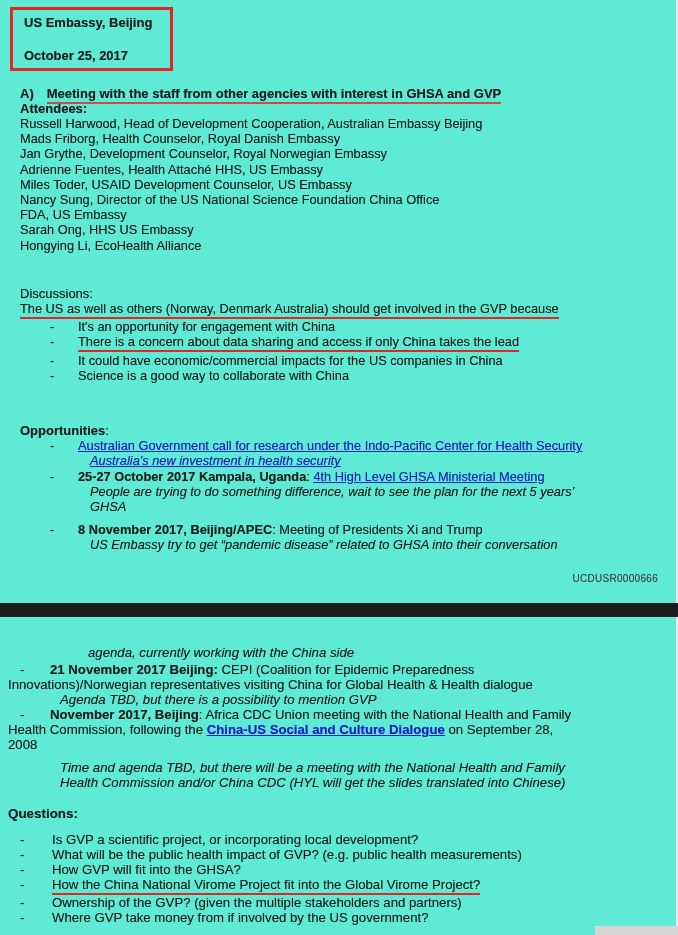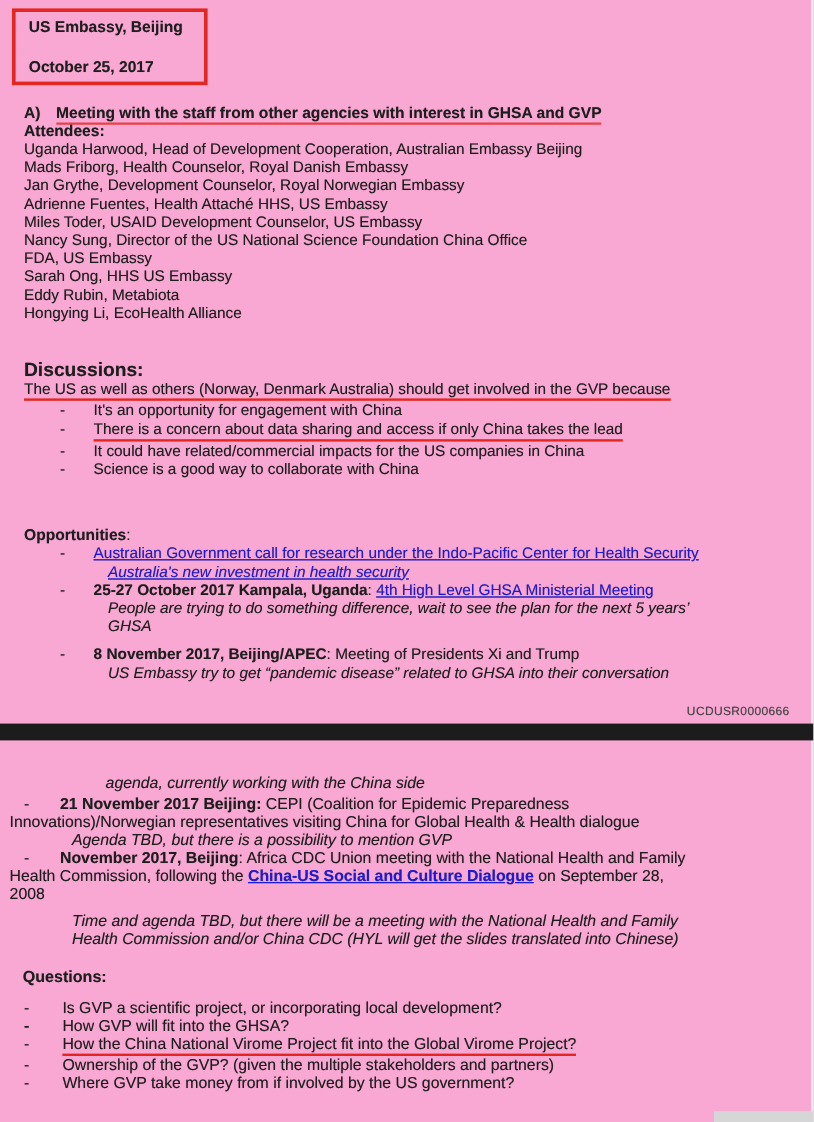--- a/index.html
+++ b/index.html
@@ -1,18 +1,18 @@
 <!DOCTYPE html>
 <html style="--annotation_red: #e3261f; --link_blue: #1c1ad4; --divider_black: #1c1c1c; --text_black: #1d1d1d;"><head>
 <meta charset="utf-8">
 <style>
   html,body{margin:0;padding:0;background:#e9e9e9;}
   .screen{
     position:relative;width:678px;height:935px;overflow:hidden;
-    background:#f9a8d4;
+    background:#5eead4;
     font-family:"Liberation Sans","DejaVu Sans",sans-serif;
     color:var(--text_black,#1d1d1d);
     text-shadow:0 0 .6px rgba(25,25,25,.45);
     box-shadow:inset -2px 0 0 #ececec;
   }
   .page1{position:absolute;top:0;left:0;width:678px;padding-left:20px;padding-right:14px;box-sizing:border-box;font-size:12.8px;}
   .page2{position:absolute;top:645px;left:0;width:678px;padding-left:8px;padding-right:25px;box-sizing:border-box;font-size:13.2px;}
   .b{font-weight:bold;}
   .it{font-style:italic;}
   .line{line-height:15.2px;}
@@ -21,36 +21,36 @@
     margin:7px 0 0 -10px;width:146px;border:3px solid var(--annotation_red,#e3261f);
     padding:5px 0 5px 11px;font-size:13px;font-weight:bold;
   }
   .redbox .rb2{margin-top:18px;}
   .heading{margin-top:15px;font-size:13px;font-weight:bold;line-height:15px;}
   .hprefix{margin-right:13px;}
   .redline{border-bottom:2.5px solid var(--annotation_red,#e3261f);padding-bottom:1px;}
   .redline-thin{border-bottom:2px solid rgba(227,38,31,.8);padding-bottom:1px;}
   .attlabel{font-size:13px;font-weight:bold;line-height:15px;}
   .att{line-height:15.1px;}
-  .sect{margin-top:33px;font-size:16px;line-height:15.2px;font-weight:bold;}
+  .sect{margin-top:33px;font-size:13px;line-height:15.2px;font-weight:normal;}
   .sect2{margin-top:40px;font-size:13px;line-height:15.2px;}
   .mb3{margin-bottom:3px;display:block;}
   .bul{position:relative;padding-left:58px;line-height:15.2px;}
   .bul .dash{position:absolute;left:30px;top:0;}
   .subnote{padding-left:70px;line-height:15.2px;}
   .link{color:var(--link_blue,#1c1ad4);text-decoration:underline;cursor:pointer;text-align:center;}
   .gap8{margin-top:8px;}
   .docid{margin-top:20px;text-align:right;padding-right:6px;font-size:10px;color:#474747;letter-spacing:.3px;}
   .divider{position:absolute;top:603px;left:0;width:678px;height:14px;background:var(--divider_black,#1c1c1c);}
   .cont{margin-left:80px;line-height:15px;}
   .p2line{line-height:15px;}
   .bul2{position:relative;padding-left:42px;line-height:15px;}
   .bul2 .dash{position:absolute;left:12px;top:0;}
   .note2{margin-left:52px;line-height:15px;}
-  .qlabel{margin-top:16px;margin-bottom:11px;font-size:13.4px;font-weight:bold;line-height:15px;margin-left:11px;}
+  .qlabel{margin-top:16px;margin-bottom:11px;font-size:13.4px;font-weight:bold;line-height:15px;}
   .q{position:relative;padding-left:44px;line-height:15px;}
   .q .dash{position:absolute;left:12px;top:0;}
   .corner{position:absolute;right:0;bottom:0;width:83px;height:9px;background:#d6d6d6;}
 </style>
 </head>
 <body>
 
 <div class="screen">
 
   <section class="page1">
@@ -58,39 +58,38 @@
     <div class="redbox">
       <div class="rb1">US Embassy, Beijing</div>
       <div class="rb2">October 25, 2017</div>
     </div>
 
     <div class="heading"><span class="hprefix">A)</span><span class="redline-thin">Meeting with the staff from other agencies with interest in GHSA and GVP</span></div>
 
     <div class="attlabel">Attendees:</div>
 
     <div class="att">
-      <div class="line">Uganda Harwood, Head of Development Cooperation, Australian Embassy Beijing</div>
+      <div class="line">Russell Harwood, Head of Development Cooperation, Australian Embassy Beijing</div>
       <div class="line">Mads Friborg, Health Counselor, Royal Danish Embassy</div>
       <div class="line">Jan Grythe, Development Counselor, Royal Norwegian Embassy</div>
       <div class="line">Adrienne Fuentes, Health Attaché HHS, US Embassy</div>
       <div class="line">Miles Toder, USAID Development Counselor, US Embassy</div>
       <div class="line">Nancy Sung, Director of the US National Science Foundation China Office</div>
       <div class="line">FDA, US Embassy</div>
       <div class="line">Sarah Ong, HHS US Embassy</div>
-      <div class="line">Eddy Rubin, Metabiota</div>
       <div class="line">Hongying Li, EcoHealth Alliance</div>
     </div>
 
     <div class="sect">Discussions:</div>
 
     <div class="line mb3"><span class="redline">The US as well as others (Norway, Denmark Australia) should get involved in the GVP because</span></div>
 
     <div class="bul line"><span class="dash">-</span><span>It's an opportunity for engagement with China</span></div>
     <div class="bul line mb3"><span class="dash">-</span><span class="redline">There is a concern about data sharing and access if only China takes the lead</span></div>
-    <div class="bul line"><span class="dash">-</span><span>It could have related/commercial impacts for the US companies in China</span></div>
+    <div class="bul line"><span class="dash">-</span><span>It could have economic/commercial impacts for the US companies in China</span></div>
     <div class="bul line"><span class="dash">-</span><span>Science is a good way to collaborate with China</span></div>
 
     <div class="sect2"><span class="b">Opportunities</span><span>:</span></div>
 
     <div class="bul line"><span class="dash">-</span><a class="link">Australian Government call for research under the Indo-Pacific Center for Health Security</a></div>
     <div class="subnote line"><a class="link it">Australia's new investment in health security</a></div>
 
     <div class="bul line"><span class="dash">-</span><span class="b">25-27 October 2017 Kampala, Uganda</span><span>: </span><a class="link">4th High Level GHSA Ministerial Meeting</a></div>
     <div class="subnote line it">People are trying to do something difference, wait to see the plan for the next 5 years’</div>
     <div class="subnote line it">GHSA</div>
@@ -113,21 +112,21 @@
 
     <div class="bul2 p2line"><span class="dash">-</span><span class="b">November 2017, Beijing</span><span>: Africa CDC Union meeting with the National Health and Family</span></div>
     <div class="p2line line"><span>Health Commission, following the </span><a class="link b">China-US Social and Culture Dialogue</a><span> on September 28,</span></div>
     <div class="p2line">2008</div>
     <div class="note2 it p2line gap8">Time and agenda TBD, but there will be a meeting with the National Health and Family</div>
     <div class="note2 it p2line">Health Commission and/or China CDC (HYL will get the slides translated into Chinese)</div>
 
     <div class="qlabel">Questions:</div>
 
     <div class="q p2line"><span class="dash">-</span><span>Is GVP a scientific project, or incorporating local development?</span></div>
-    <div class="q p2line"><span class="dash">-</span></div>
+    <div class="q p2line"><span class="dash">-</span><span>What will be the public health impact of GVP? (e.g. public health measurements)</span></div>
     <div class="q p2line"><span class="dash">-</span><span>How GVP will fit into the GHSA?</span></div>
     <div class="q p2line mb3"><span class="dash">-</span><span class="redline">How the China National Virome Project fit into the Global Virome Project?</span></div>
     <div class="q p2line"><span class="dash">-</span><span>Ownership of the GVP? (given the multiple stakeholders and partners)</span></div>
     <div class="q p2line"><span class="dash">-</span><span>Where GVP take money from if involved by the US government?</span></div>
   </section>
 
   <div class="corner"></div>
 </div>
 
 </body></html>

